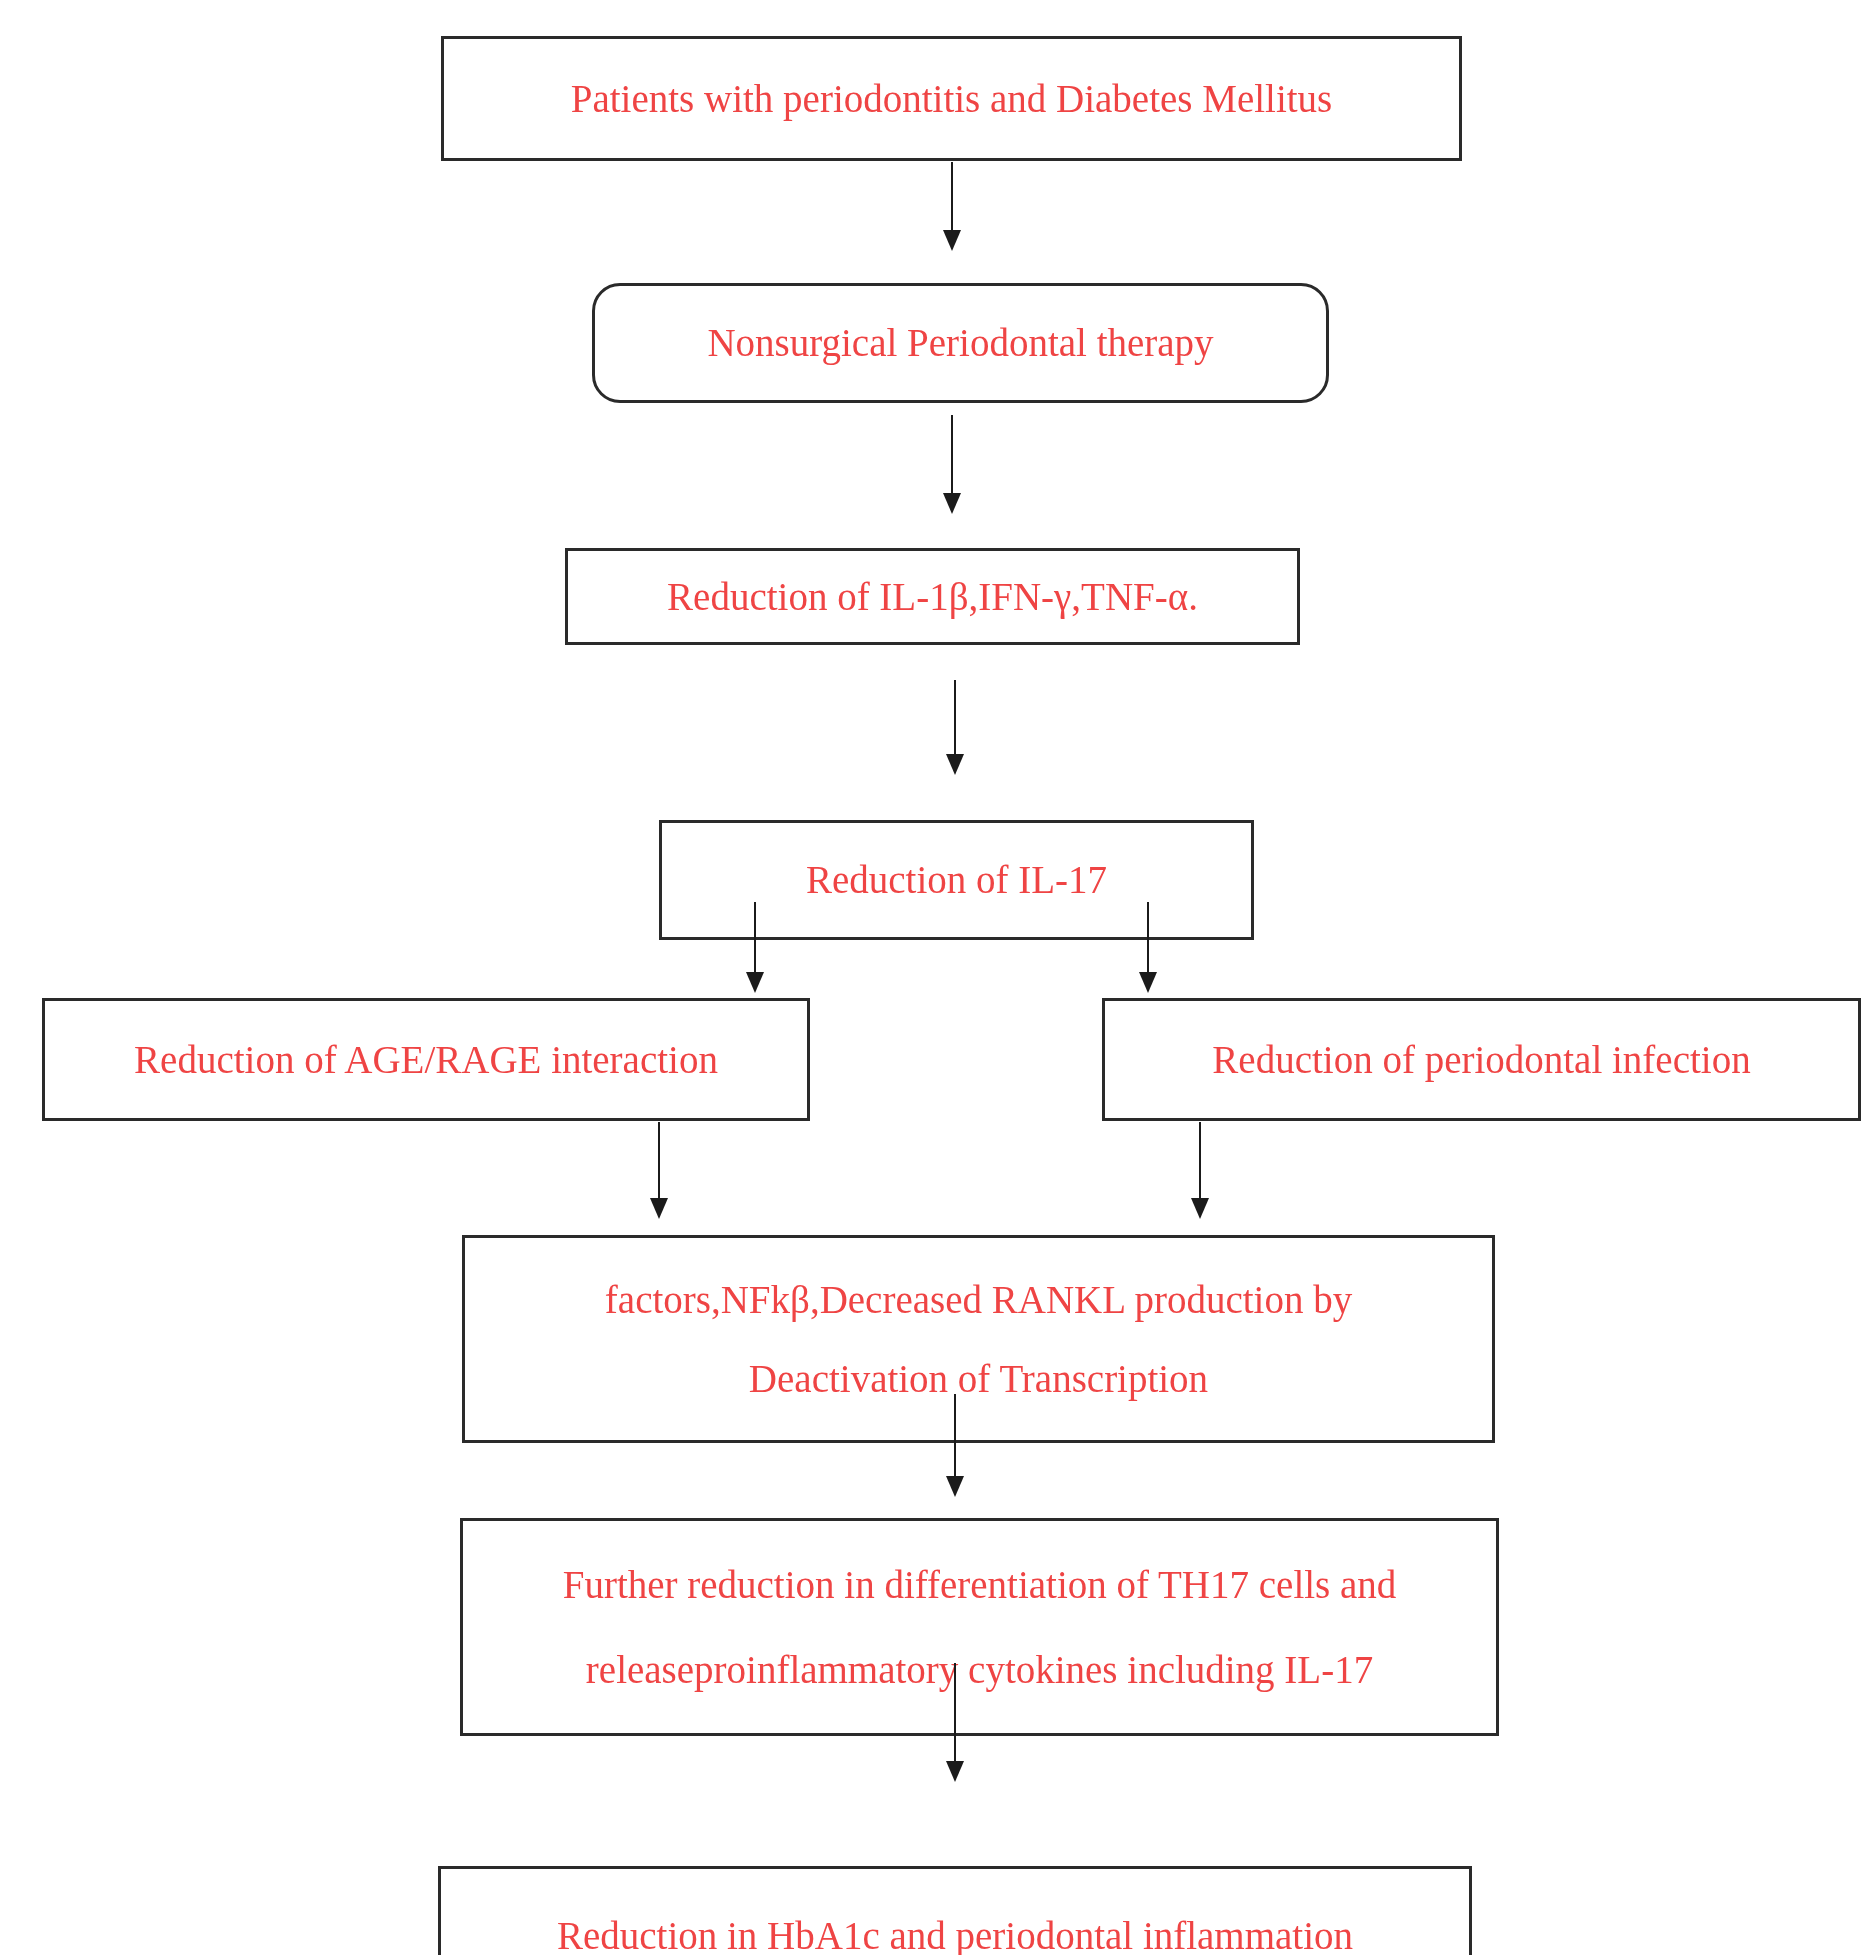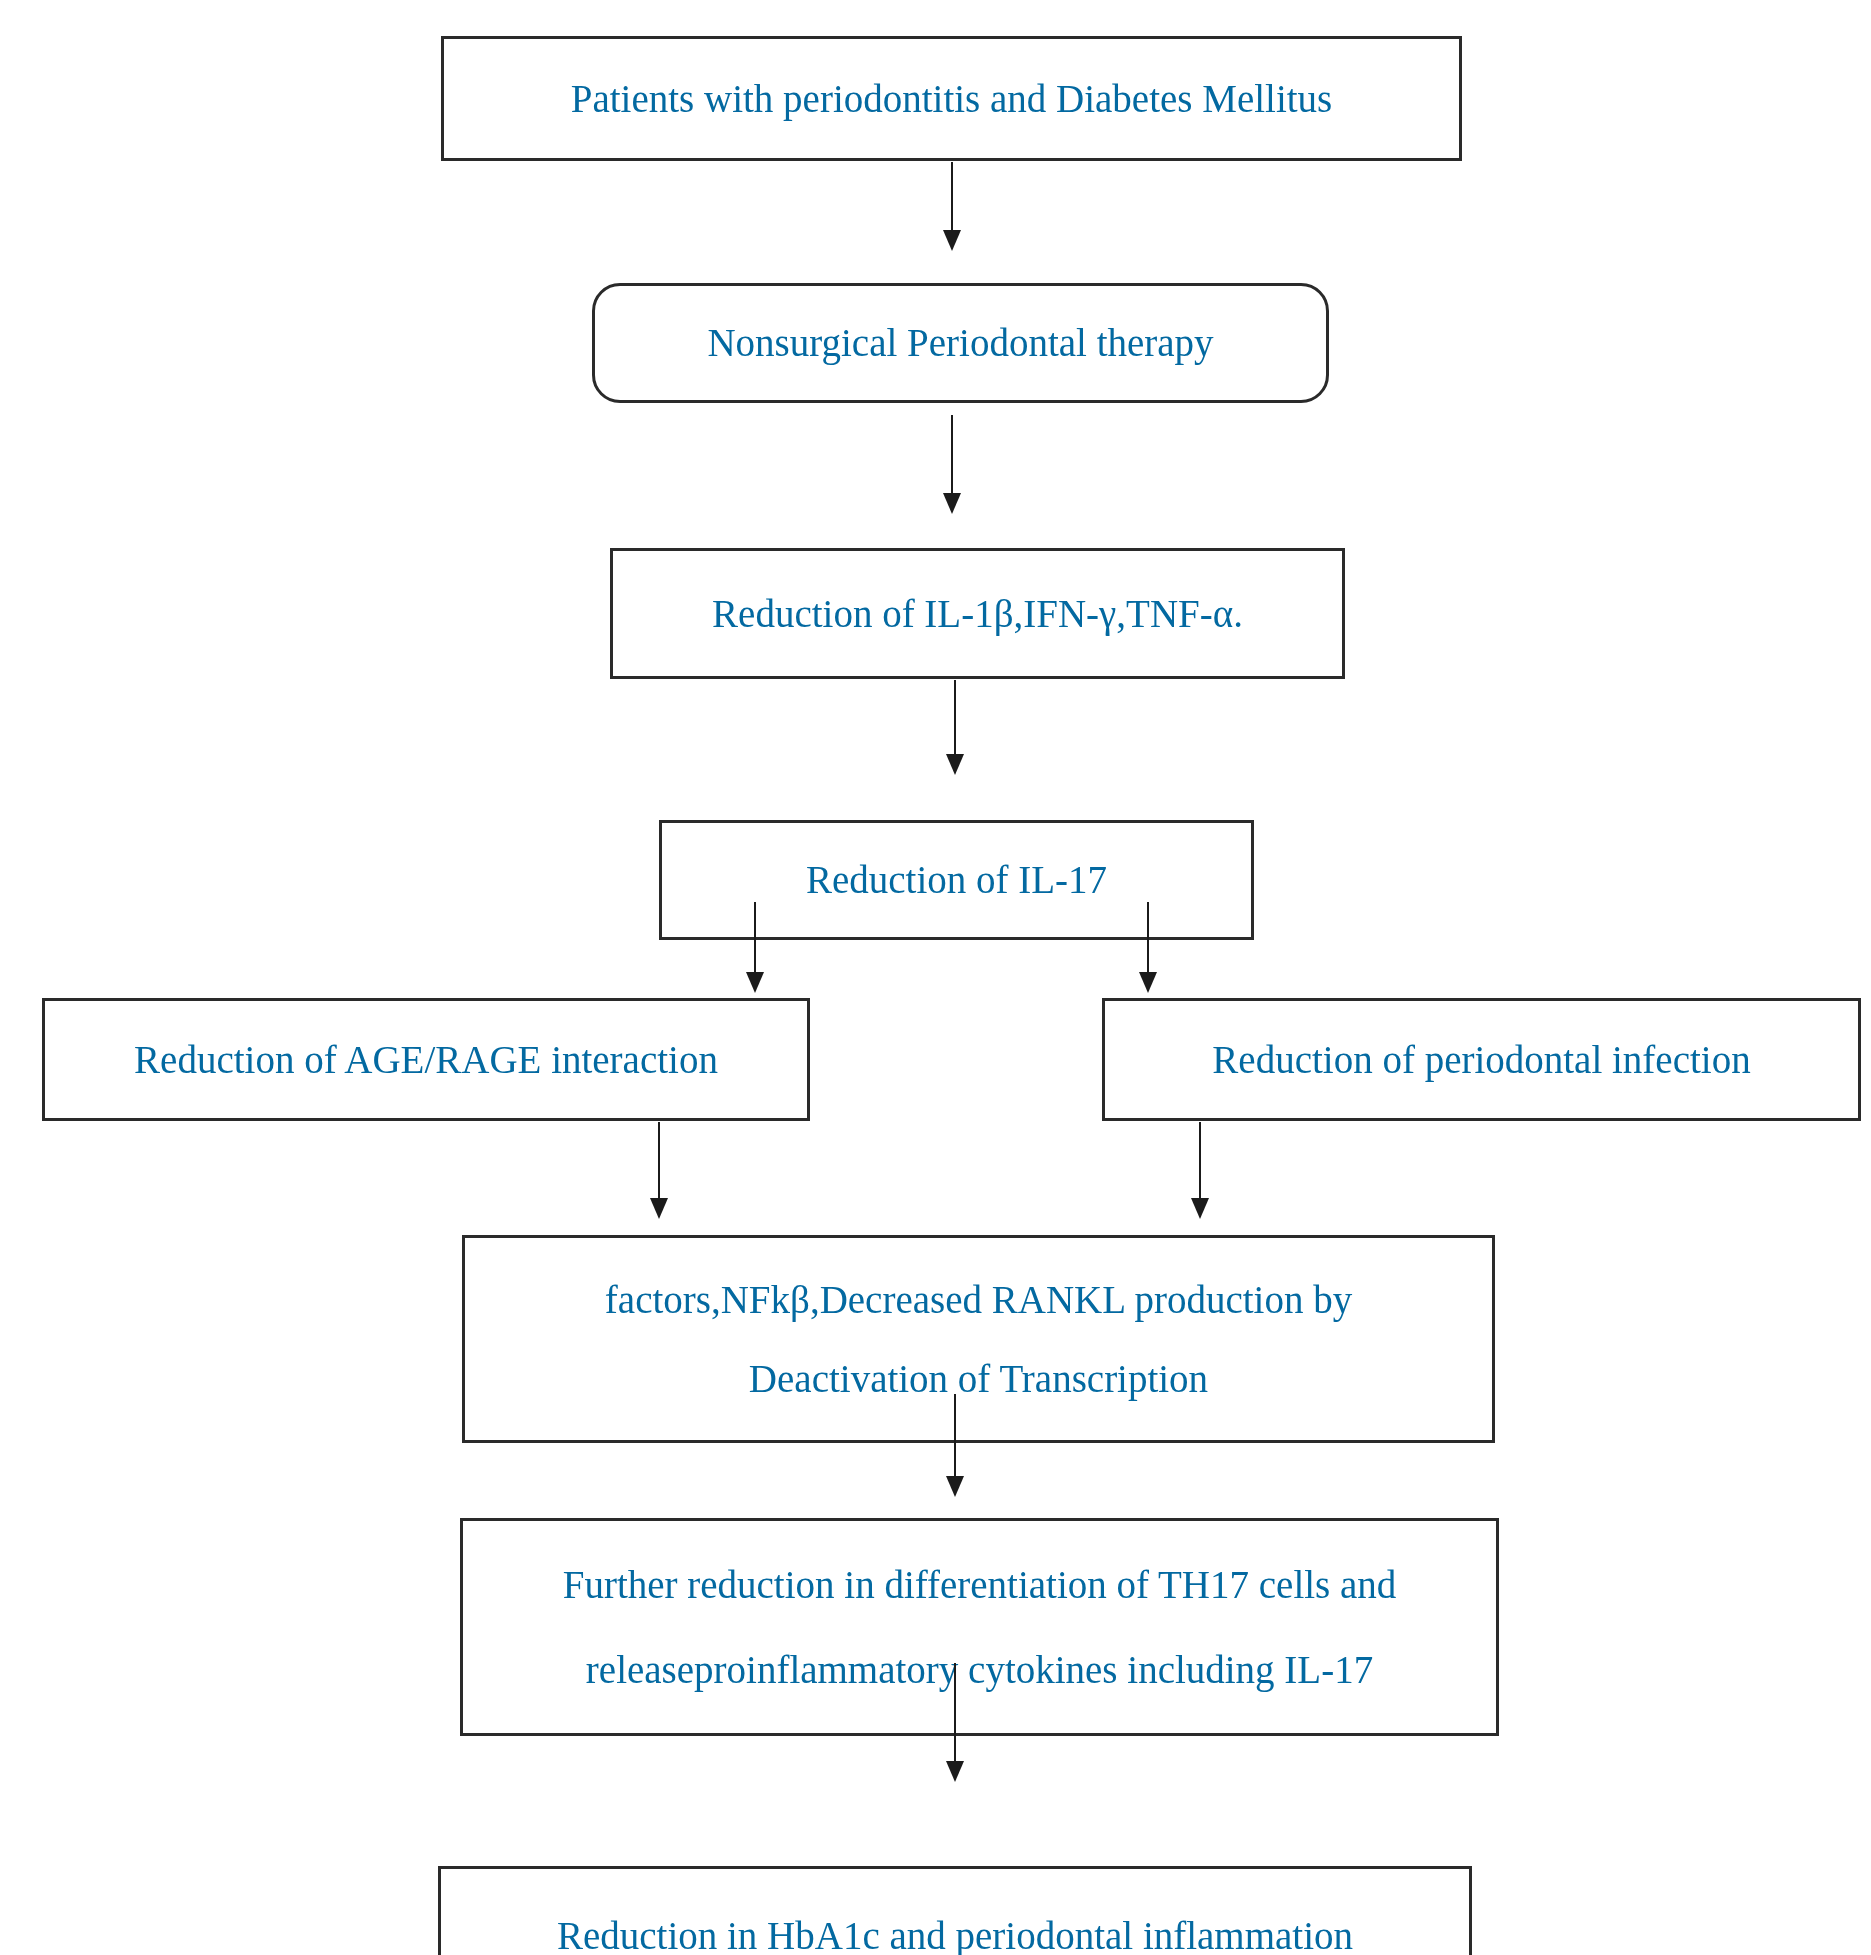--- a/index.html
+++ b/index.html
@@ -17,21 +17,21 @@
   }
   .box {
     position: absolute;
     box-sizing: border-box;
     background: #ffffff;
     border: 3.6px solid #2a2a2a;
     display: flex;
     flex-direction: column;
     justify-content: center;
     text-align: center;
-    color: #0369a1;
+    color: #ef4444;
     font-size: 39px;
     line-height: 1.06;
     z-index: 1;
     padding: 0 6px;
   }
   .box .line { display: block; }
   .box.two-line { gap: 37px; }
   .box.two-line-wide { gap: 43px; }
   .arrow {
     position: absolute;
@@ -53,21 +53,21 @@
     left: -9px;
     width: 0;
     height: 0;
     border-left: 9px solid transparent;
     border-right: 9px solid transparent;
     border-top: 21.3px solid #1b1b1b;
   }
   
   #b-patients   { left: 441px;  top: 36px;   width: 1021px; height: 125px; }
   #b-therapy    { left: 592px; top: 283px;  width: 737px; height: 120px; border-radius: 28px; }
-  #b-cytokines  { left: 610px; top: 548px;  width: 735px; height: 131px; }
+  #b-cytokines  { left: 565px; top: 548px;  width: 735px; height: 97px; }
   #b-il17       { left: 659px; top: 820px; width: 595px; height: 120px; }
   #b-agerage    { left: 42px;   top: 998px; width: 768px; height: 123px; }
   #b-perioinf   { left: 1102px; top: 998px; width: 759px; height: 123px; }
   #b-deact      { left: 462px;  top: 1235px; width: 1033px; height: 208px; }
   #b-th17       { left: 460px;  top: 1518px; width: 1039px; height: 218px; }
   #b-hba1c      { left: 438px;  top: 1866px; width: 1034px; height: 139px; }
   
   #a-1  { left: 952px; top: 162px;  height: 69px; }
   #a-2  { left: 952px; top: 415px;  height: 79px; }
   #a-3  { left: 955px; top: 680px; height: 75px; }

